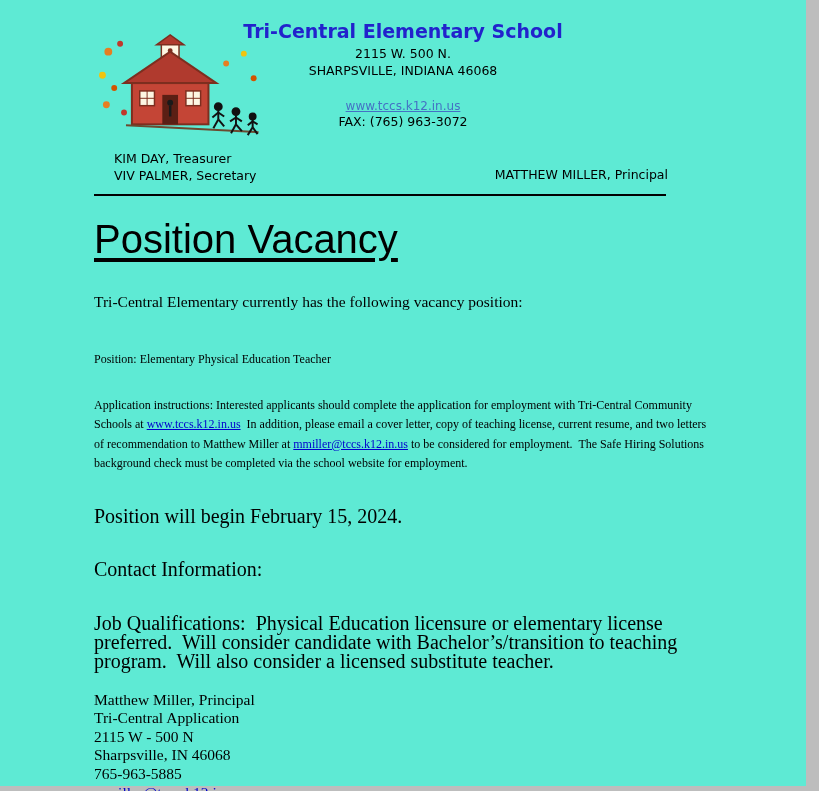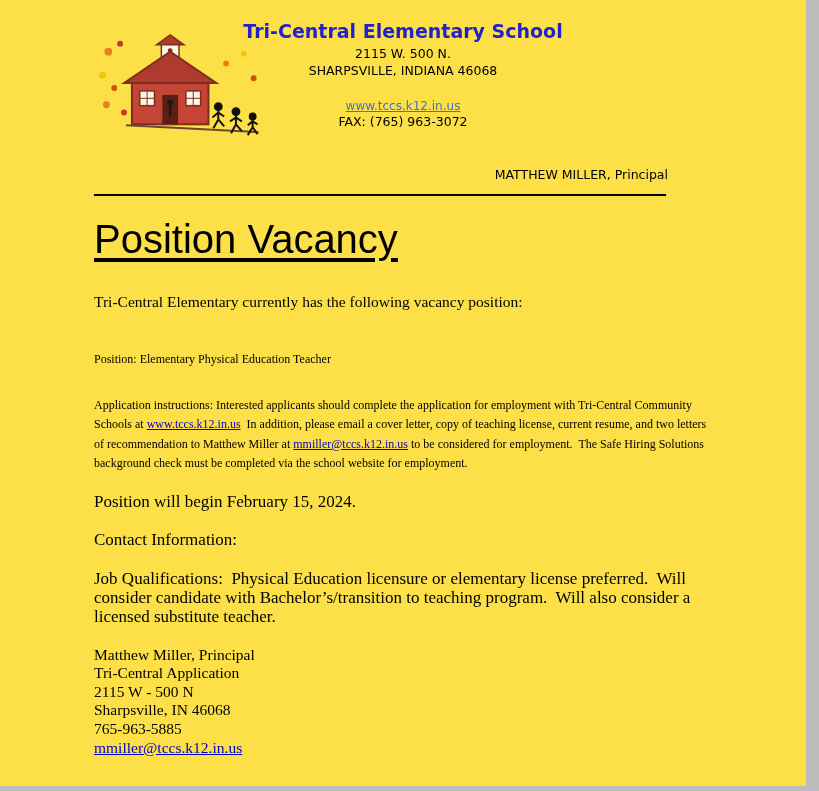--- a/index.html
+++ b/index.html
@@ -8,21 +8,21 @@
     width: 819px; height: 791px;
     background: #bdbdbd;
     font-family: "Liberation Serif", serif;
     color: #000;
     overflow: hidden;
   }
   .page {
     position: absolute;
     top: 0; left: 0;
     width: 806px; height: 786px;
-    background: #fde047;
+    background: #5eead4;
   }
 
   
   .letterhead { position: absolute; top: 0; left: 0; width: 100%; height: 200px; }
   .clipart { position: absolute; left: 96px; top: 34px; width: 168px; height: 108px; }
   .head-center {
     position: absolute; left: 0; top: 20px; width: 100%;
     text-align: center;
     font-family: "DejaVu Sans", "Liberation Sans", sans-serif;
   }
@@ -66,21 +66,21 @@
     font-family: "Liberation Sans", sans-serif;
     font-weight: 400;
     font-size: 40px;
     text-decoration: underline;
     text-underline-offset: 5px;
   }
   p { margin: 0; white-space: pre-wrap; }
   .intro { margin-top: 31px; font-size: 15.5px; }
   .position-line { margin-top: 41px; font-size: 12px; }
   .para { margin-top: 29px; font-size: 12px; line-height: 19.3px; }
-  .para-sm { margin-top: 19px; font-size: 17px; line-height: 19.3px; }
+  .para-sm { margin-top: 34px; font-size: 20px; line-height: 19.3px; }
   .contact-block { margin-top: 19px; font-size: 15.5px; line-height: 18.6px; }
   a.doclink { color: #0000cc; text-decoration: underline; cursor: pointer; }
   .contact-line { white-space: pre-wrap; }
 </style>
 </head>
 <body>
 
 <div class="page">
 
   <div class="letterhead">
@@ -142,20 +142,24 @@
 
     <div class="head-center">
       <h1 class="school-name">Tri-Central Elementary School</h1>
       <div class="addr">2115 W. 500 N.</div>
       <div class="addr">SHARPSVILLE, INDIANA  46068</div>
       <div class="head-gap"></div>
       <div><a class="website">www.tccs.k12.in.us</a></div>
       <div class="fax-line">FAX: (765) 963-3072</div>
     </div>
 
+    <div class="staff-left">
+      <div>KIM DAY, Treasurer</div>
+      <div>VIV PALMER, Secretary</div>
+    </div>
     <div class="staff-right">MATTHEW MILLER, Principal</div>
 
     <div class="head-rule"></div>
   </div>
 
   <div class="doc-body">
 
     <h2 class="doc-title">Position Vacancy</h2>
 
     <p class="intro">Tri-Central Elementary currently has the following vacancy position:</p>

